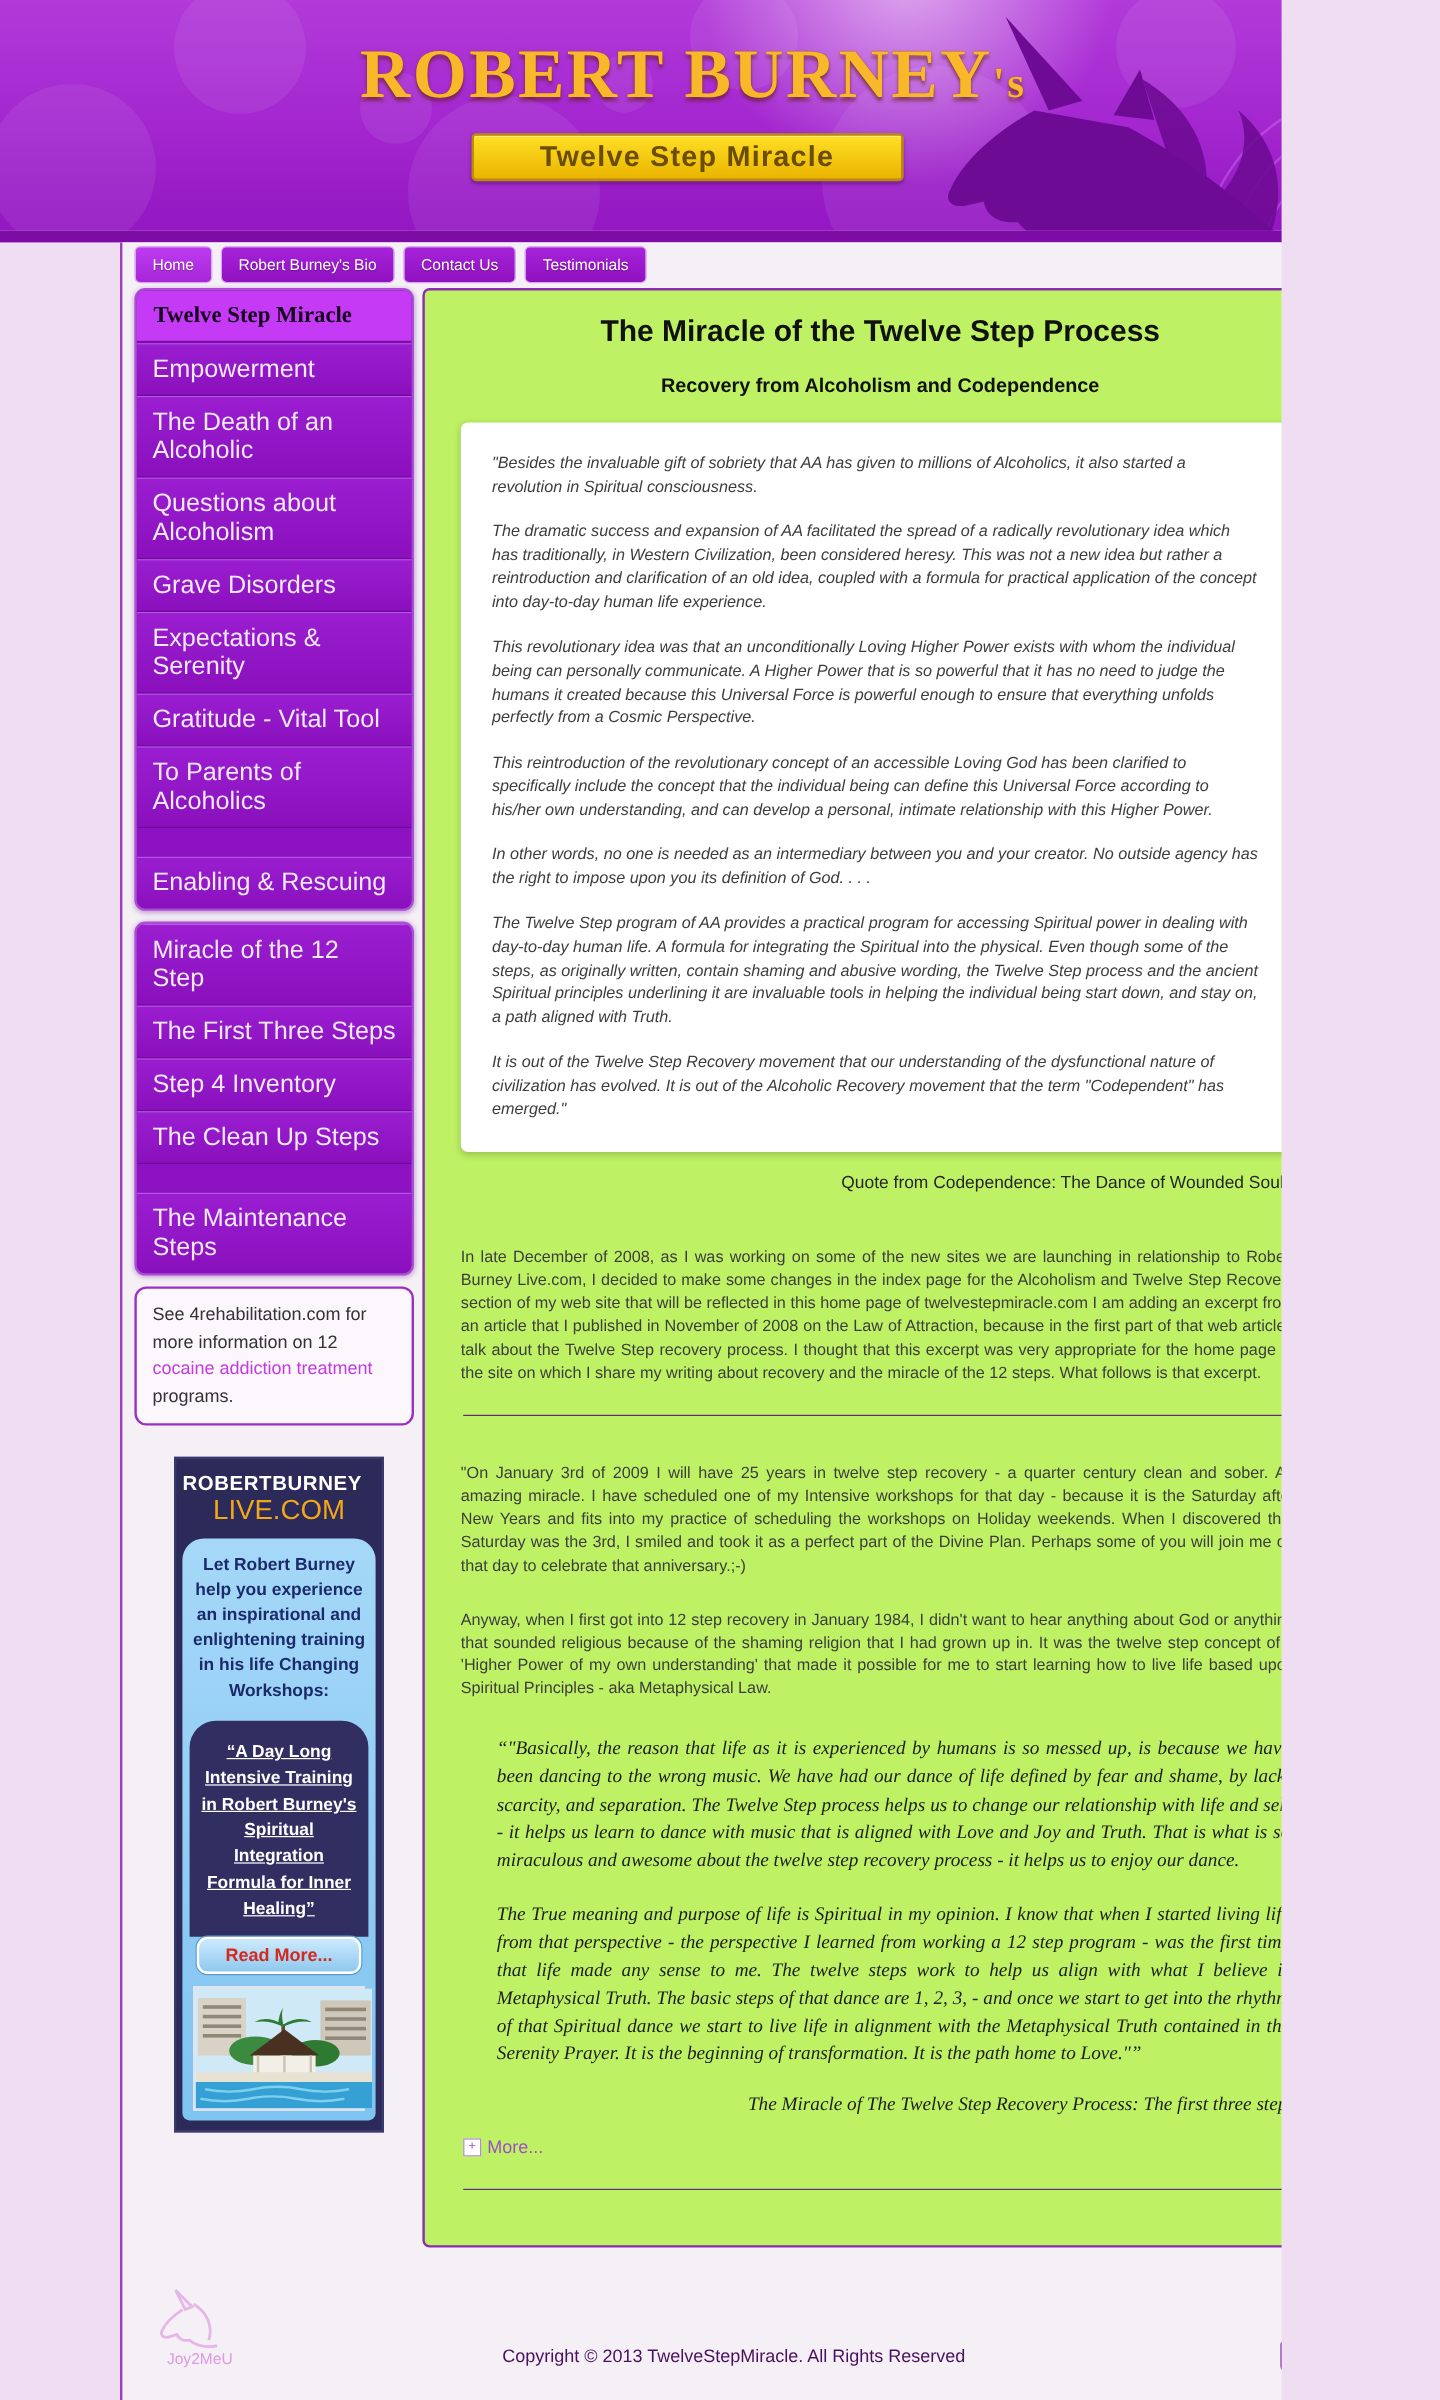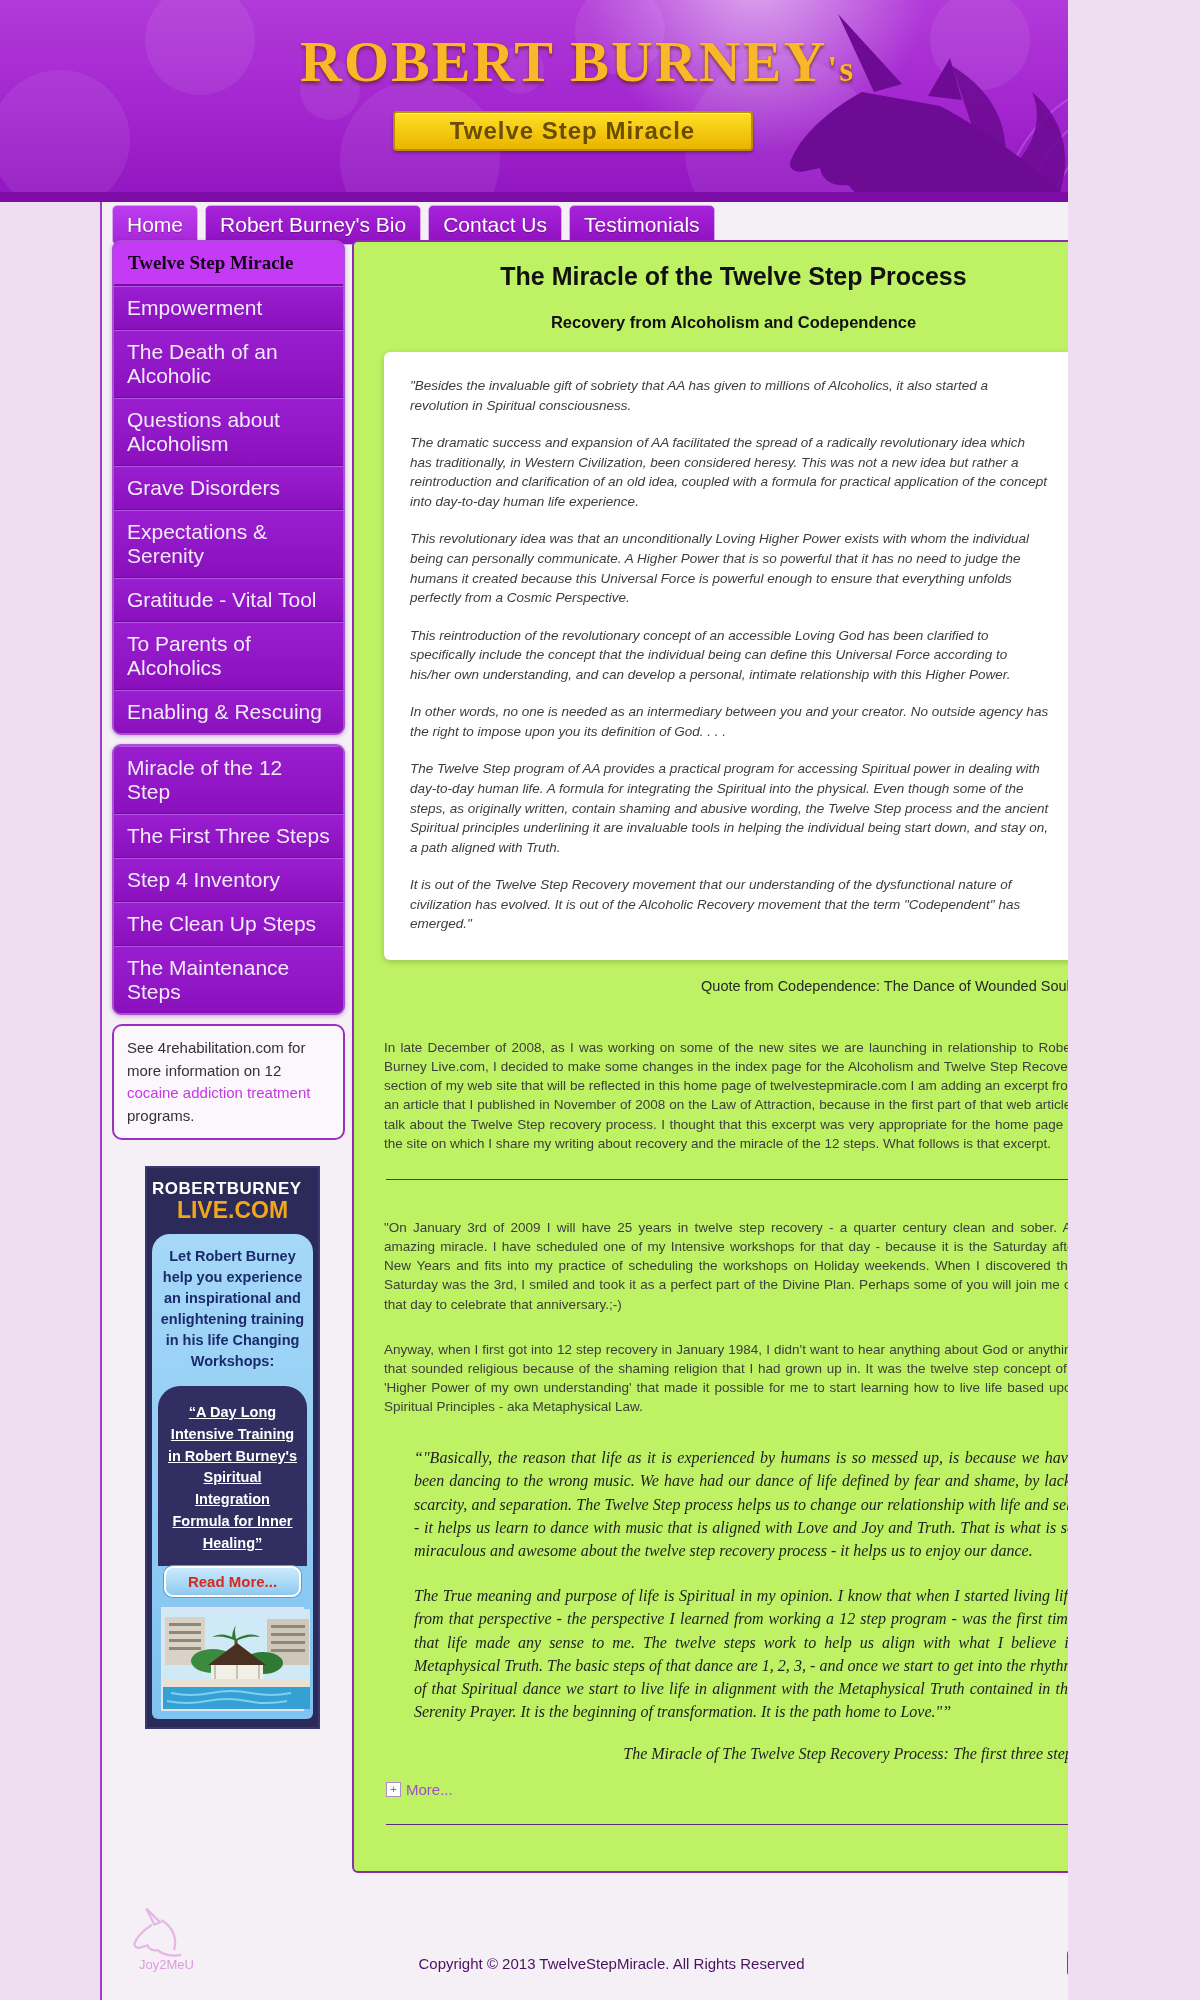--- a/index.html
+++ b/index.html
@@ -22,40 +22,40 @@
     font-weight:bold;font-size:24px;color:#6b4d00;letter-spacing:1px;}
   .portrait{position:absolute;left:112px;bottom:0;z-index:2;}
 
   
   .content-bg{position:absolute;left:100px;top:202px;width:1021px;height:1798px;
     background:#f5f0f6;border-left:2px solid #a13cc4;border-right:2px solid #a13cc4;}
 
   
   .nav{position:absolute;left:112px;top:205px;display:flex;gap:7px;z-index:4;}
   .nav-btn{background:linear-gradient(180deg,#a723da,#8f11c0);border:1px solid #d9a6ef;border-radius:5px;
-    color:#fff;font-size:21px;padding:7px 14px;cursor:pointer;text-shadow:0 1px 1px rgba(0,0,0,.3);}
+    color:#fff;font-size:13px;padding:7px 14px;cursor:pointer;text-shadow:0 1px 1px rgba(0,0,0,.3);}
   .nav-btn.active{background:linear-gradient(180deg,#bd3cf0,#a726d8);}
 
   
   .sidebar{position:absolute;left:112px;top:240px;width:233px;z-index:4;}
   .menu-box{border:2px solid #a94fd2;border-radius:9px;overflow:hidden;background:#8d12c2;
     box-shadow:0 1px 4px rgba(100,0,140,.35);margin-bottom:9px;}
   .menu-title{background:#c53af5;color:#14001c;font-family:"Liberation Serif",serif;font-weight:bold;
     font-size:19px;padding:10px 14px;border-bottom:2px solid #7d0ba6;}
   .menu-item{background:linear-gradient(180deg,#9a1ed0,#8a10bd);border-top:1px solid #b455e5;
     border-bottom:1px solid #6d0a96;color:#f2e9fa;font-size:21px;padding:9px 13px;cursor:pointer;}
-  .menu-item:last-child{border-bottom:none;}
+  .menu-item:last-child{border-bottom:none;margin-top:24px;}
   .rehab-note{border:2px solid #9b30c0;border-radius:10px;background:#fbf7fd;padding:11px 13px;
     font-size:15px;line-height:1.5;color:#333;margin-top:1px;}
   .rehab-note a{color:#c23ae0;text-decoration:none;cursor:pointer;}
 
   
   .ad{margin:26px 0 0 33px;width:161px;background:#2b2a58;border:2px solid #3a3870;padding:6px 5px 8px;}
   .ad-brand1{font-weight:800;font-size:17px;color:#fff;letter-spacing:.5px;margin-top:5px;}
-  .ad-brand2{font-weight:700;font-size:23px;color:#f2a71b;text-align:center;margin:-2px 0 10px;}
+  .ad-brand2{font-weight:400;font-size:23px;color:#f2a71b;text-align:center;margin:-2px 0 10px;}
   .ad-panel{background:linear-gradient(180deg,#a5d8f8,#7fc3f0);border-radius:18px 18px 6px 6px;padding:12px 6px 8px;}
   .ad-pitch{color:#1c2a6b;font-weight:bold;font-size:14.5px;line-height:1.45;text-align:center;}
   .ad-quote{background:#312f62;border-radius:22px 22px 0 0;margin-top:14px;padding:16px 8px 12px;
     color:#fff;font-weight:bold;font-size:14.5px;line-height:1.5;text-align:center;text-decoration:underline;}
   .ad-readmore{display:block;width:92%;margin:0 auto;background:linear-gradient(180deg,#cdeafc,#8ec9f0);
     border:2px solid #fff;border-radius:9px;box-shadow:0 0 0 1px #5d9bcf;color:#d42a1e;font-weight:bold;
     font-size:15px;text-align:center;padding:5px 0;cursor:pointer;}
   .ad-photo{margin:10px 3px 0;border:2px solid #e4e4ee;background:#cfe9f7;line-height:0;}
 
   

